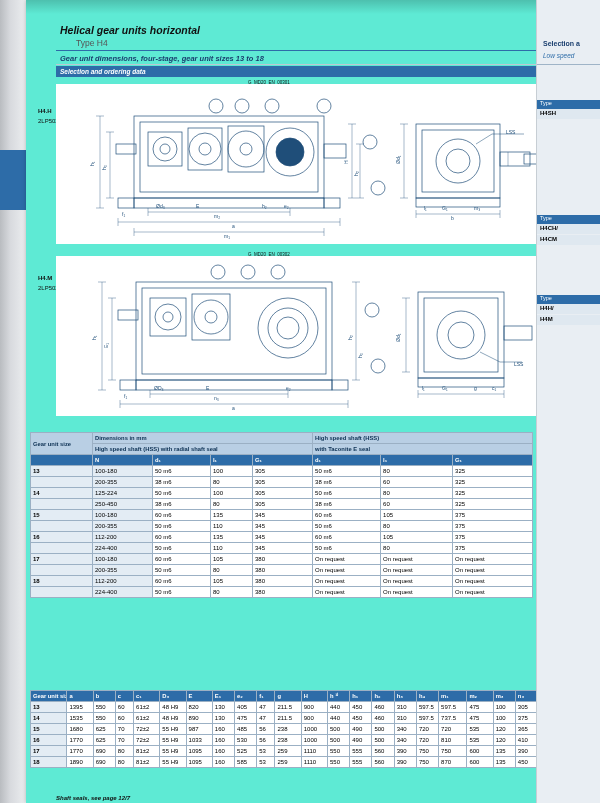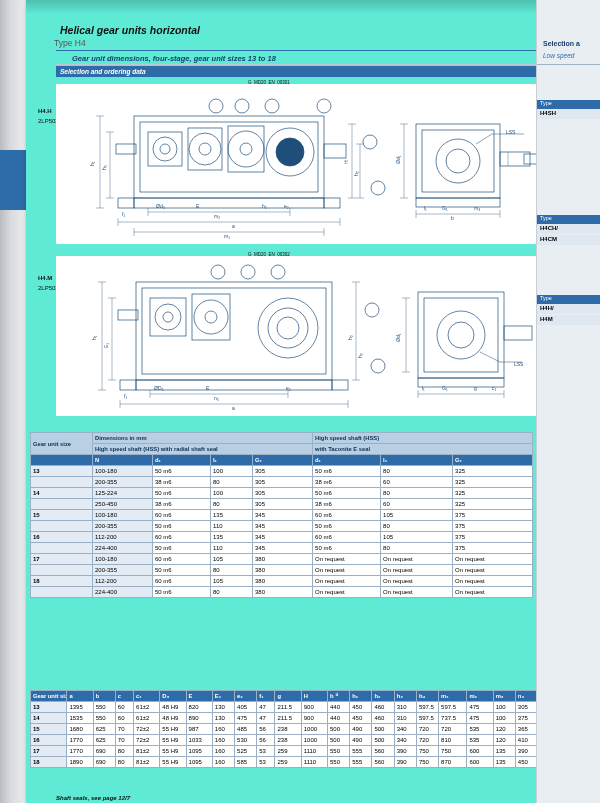--- a/index.html
+++ b/index.html
@@ -28,23 +28,23 @@
   .sheet-right .rule{position:absolute;left:0;top:64px;width:64px;height:1px;background:#9fb4c7;}
   .sheet-right .bluebar{position:absolute;left:0;width:64px;height:9px;background:#2d6ca8;color:#fff;
     font-size:5.5px;padding-left:3px;box-sizing:border-box;}
   .sheet-right .cellrow{position:absolute;left:0;width:64px;font-size:6px;font-weight:bold;color:#000;
     padding-left:3px;box-sizing:border-box;}
   .sheet-right .zebra{position:absolute;left:0;width:64px;height:10px;background:#dfe8f0;}
 
   
   .h-title{position:absolute;left:34px;top:24px;font-size:10.5px;font-weight:bold;font-style:italic;color:#111;
      white-space:nowrap;}
-  .h-sub{position:absolute;left:28px;top:38px;font-size:8.5px;color:#555;}
+  .h-sub{position:absolute;left:50px;top:38px;font-size:8.5px;color:#555;}
   .h-rule{position:absolute;left:30px;top:50px;width:496px;height:1px;background:#2d6ca8;}
-  .h-sub2{position:absolute;left:46px;top:54px;font-size:7.5px;font-weight:bold;font-style:italic;color:#1a3e6e;}
+  .h-sub2{position:absolute;left:34px;top:54px;font-size:7.5px;font-weight:bold;font-style:italic;color:#1a3e6e;}
   .h-rule2{position:absolute;left:30px;top:64px;width:496px;height:1px;background:#bcc8d2;}
   .bluebar-main{position:absolute;left:30px;top:66px;width:496px;height:11px;background:#2d6ca8;}
   .bluebar-main span{position:absolute;left:4px;top:1.5px;color:#fff;font-size:6.5px;font-weight:bold;font-style:italic;}
 
   
   .draw{position:absolute;background:#fff;}
   .dwg-label{position:absolute;font-size:6px;font-weight:bold;color:#111;}
 
   svg{display:block;}
 

